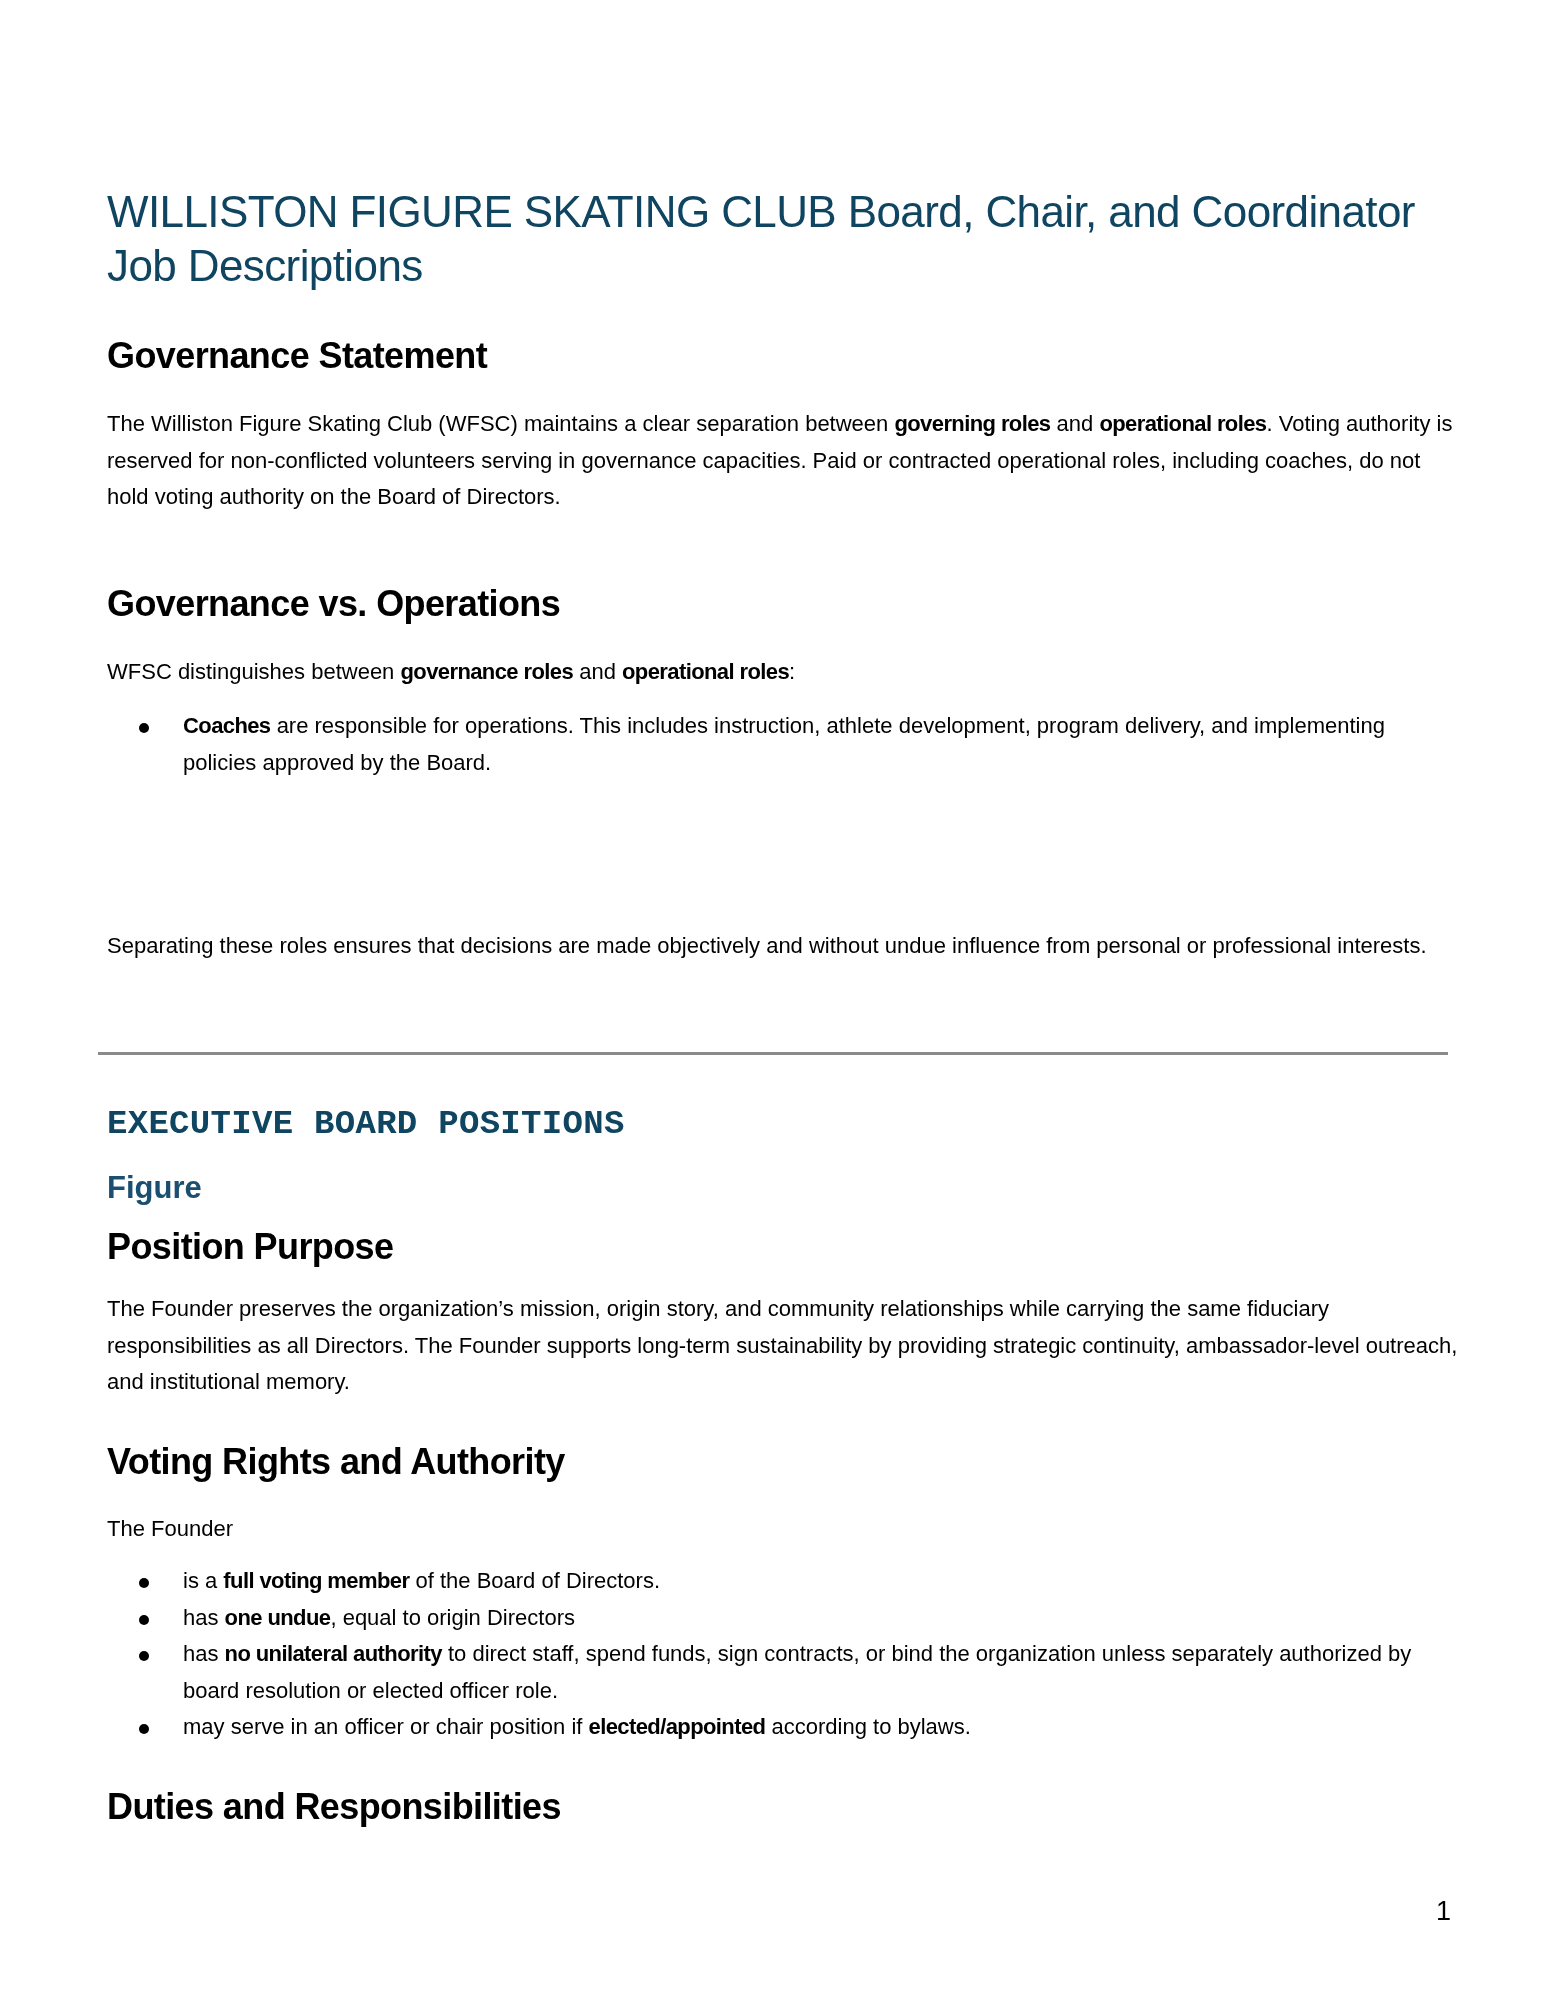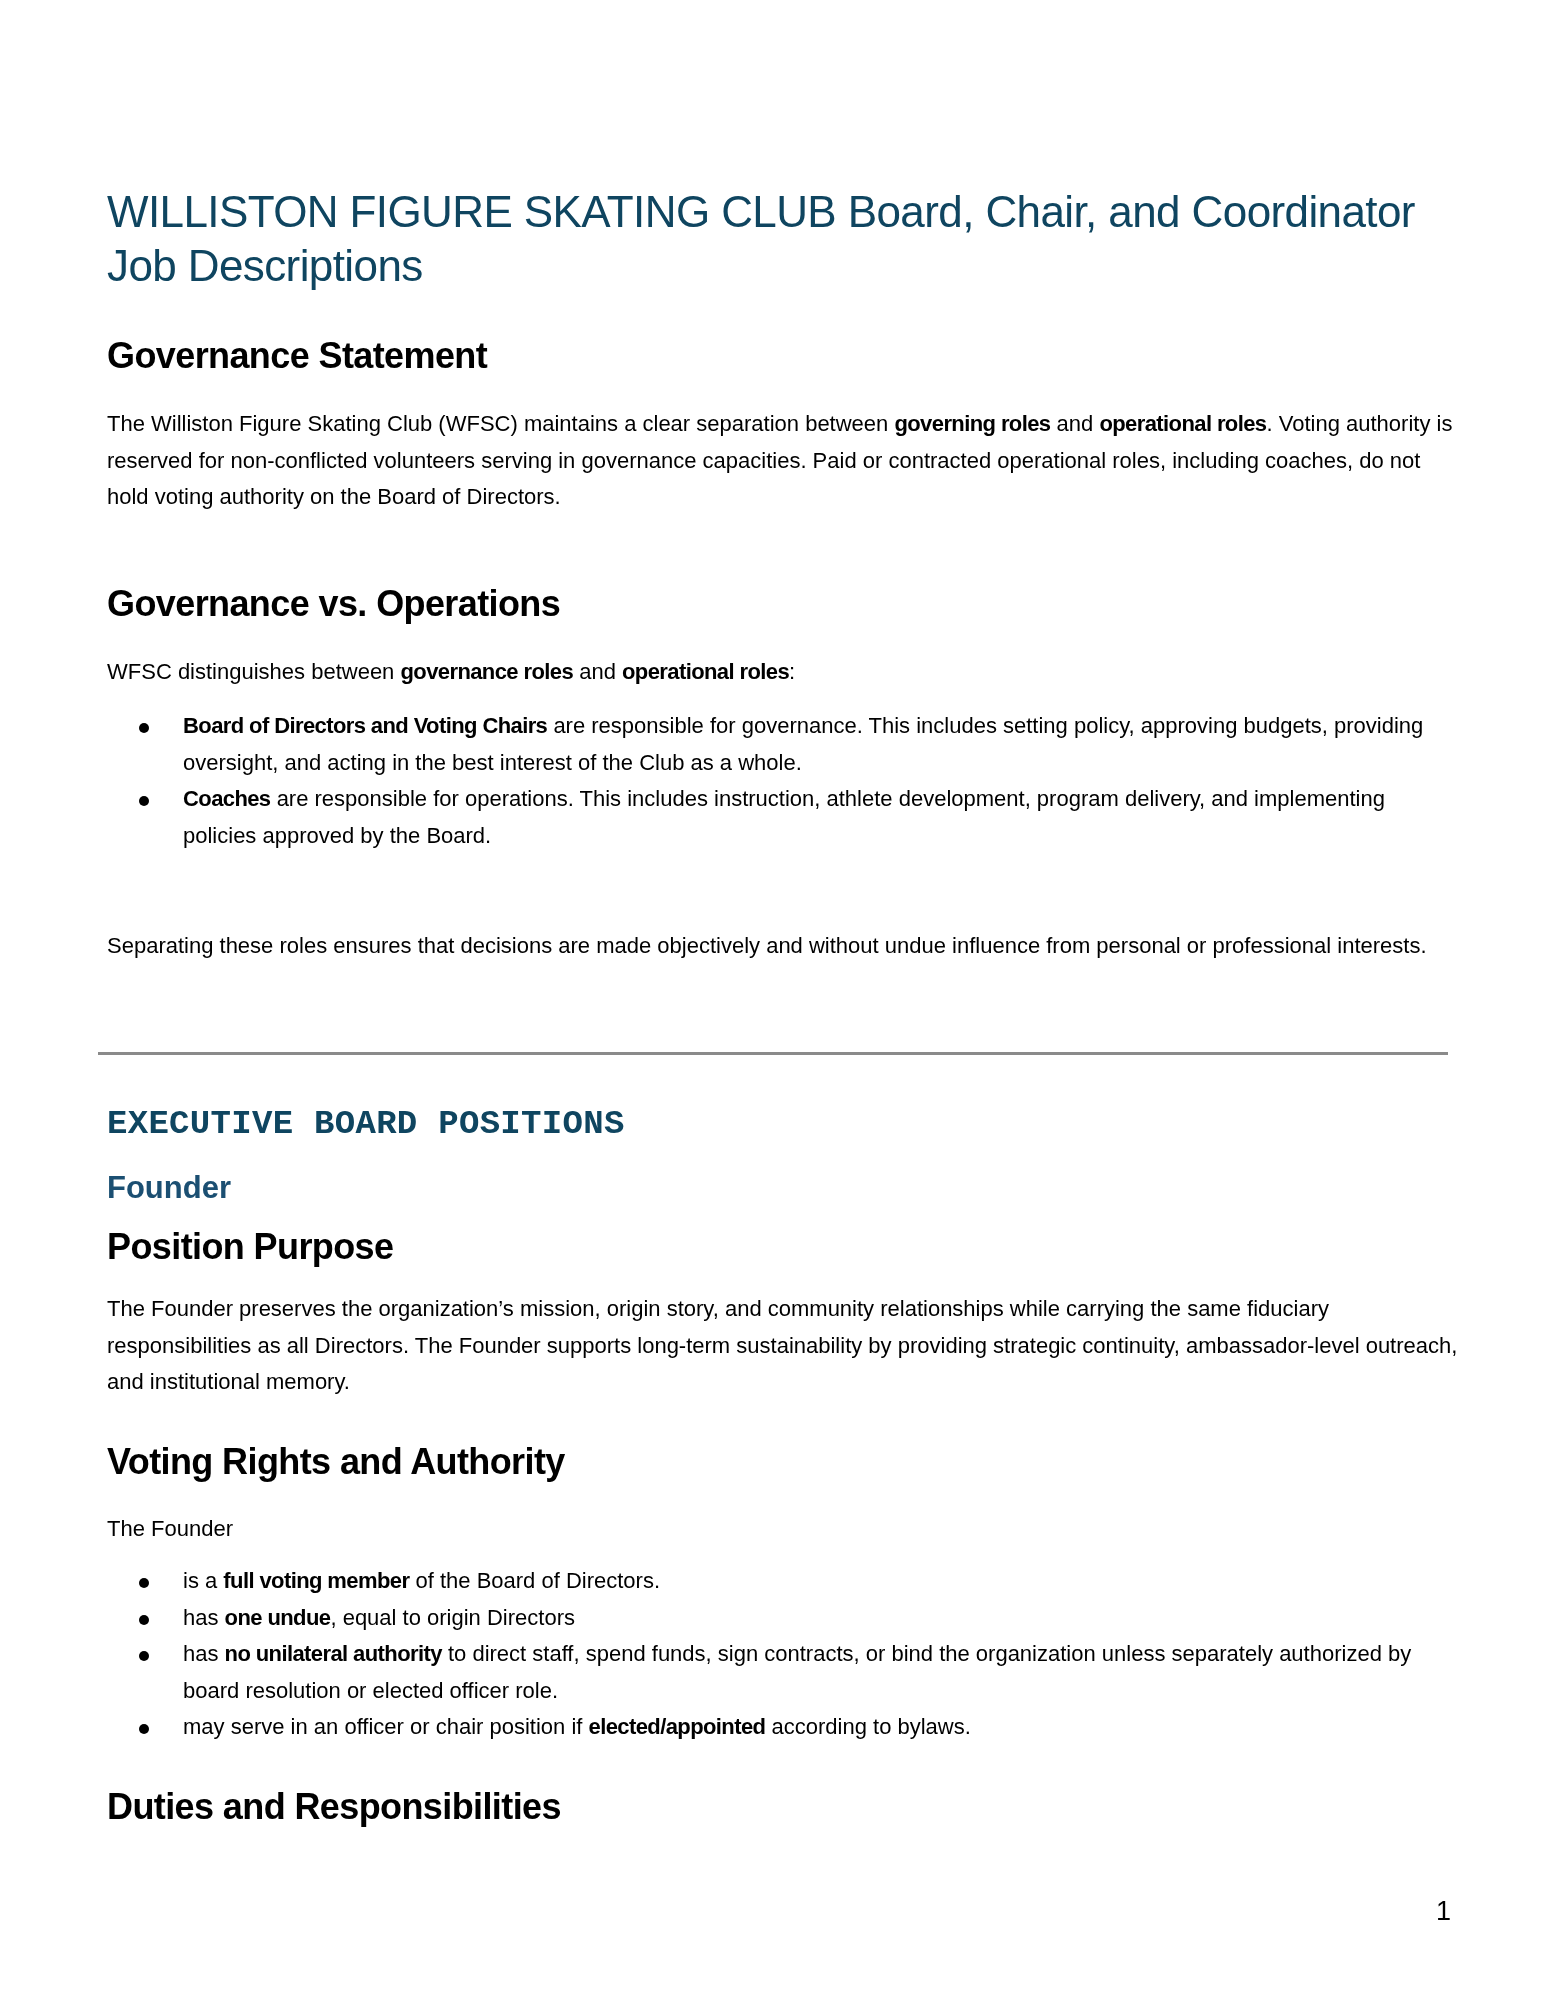--- a/index.html
+++ b/index.html
@@ -26,30 +26,29 @@
 
 <h1 class="abs title">WILLISTON FIGURE SKATING CLUB Board, Chair, and Coordinator Job Descriptions</h1>
 
 <h2 class="abs h-bold" style="top:327px">Governance Statement</h2>
 <p class="abs p" style="top:395px"><span>The Williston Figure Skating Club (WFSC) maintains a clear separation between </span><b>governing roles</b><span> and </span><b>operational roles</b><span>. Voting authority is reserved for non-conflicted volunteers serving in governance capacities. Paid or contracted operational roles, including coaches, do not hold voting authority on the Board of Directors.</span></p>
 
 <h2 class="abs h-bold" style="top:575px">Governance vs. Operations</h2>
 <p class="abs p" style="top:643px"><span>WFSC distinguishes between </span><b>governance roles</b><span> and </span><b>operational roles</b><span>:</span></p>
 
 <ul class="abs p bl" style="top:708px">
-  <li><span class="dot"></span><b>Board of Directors and Voting Chairs</b><span> are responsible for governance. This includes setting policy, approving budgets, providing oversight, and acting in the best interest of the Club as a whole.</span></li>
   <li><span class="dot"></span><b>Coaches</b><span> are responsible for operations. This includes instruction, athlete development, program delivery, and implementing policies approved by the Board.</span></li>
 </ul>
 
 <p class="abs p" style="top:917px">Separating these roles ensures that decisions are made objectively and without undue influence from personal or professional interests.</p>
 
 <div class="divider"></div>
 
 <h2 class="abs h-exec">EXECUTIVE BOARD POSITIONS</h2>
-<h3 class="abs h-role">Founder</h3>
+<h3 class="abs h-role">Figure</h3>
 
 <h4 class="abs h-bold" style="top:1218px">Position Purpose</h4>
 <p class="abs p" style="top:1280px">The Founder preserves the organization’s mission, origin story, and community relationships while carrying the same fiduciary responsibilities as all Directors. The Founder supports long-term sustainability by providing strategic continuity, ambassador-level outreach, and institutional memory.</p>
 
 <h4 class="abs h-bold" style="top:1433px">Voting Rights and Authority</h4>
 <p class="abs p" style="top:1500px">The Founder</p>
 
 <ul class="abs p bl" style="top:1563px">
   <li><span class="dot"></span><span>is a </span><b>full voting member</b><span> of the Board of Directors.</span></li>
   <li><span class="dot"></span><span>has </span><b>one undue</b><span>, equal to origin Directors</span></li>

